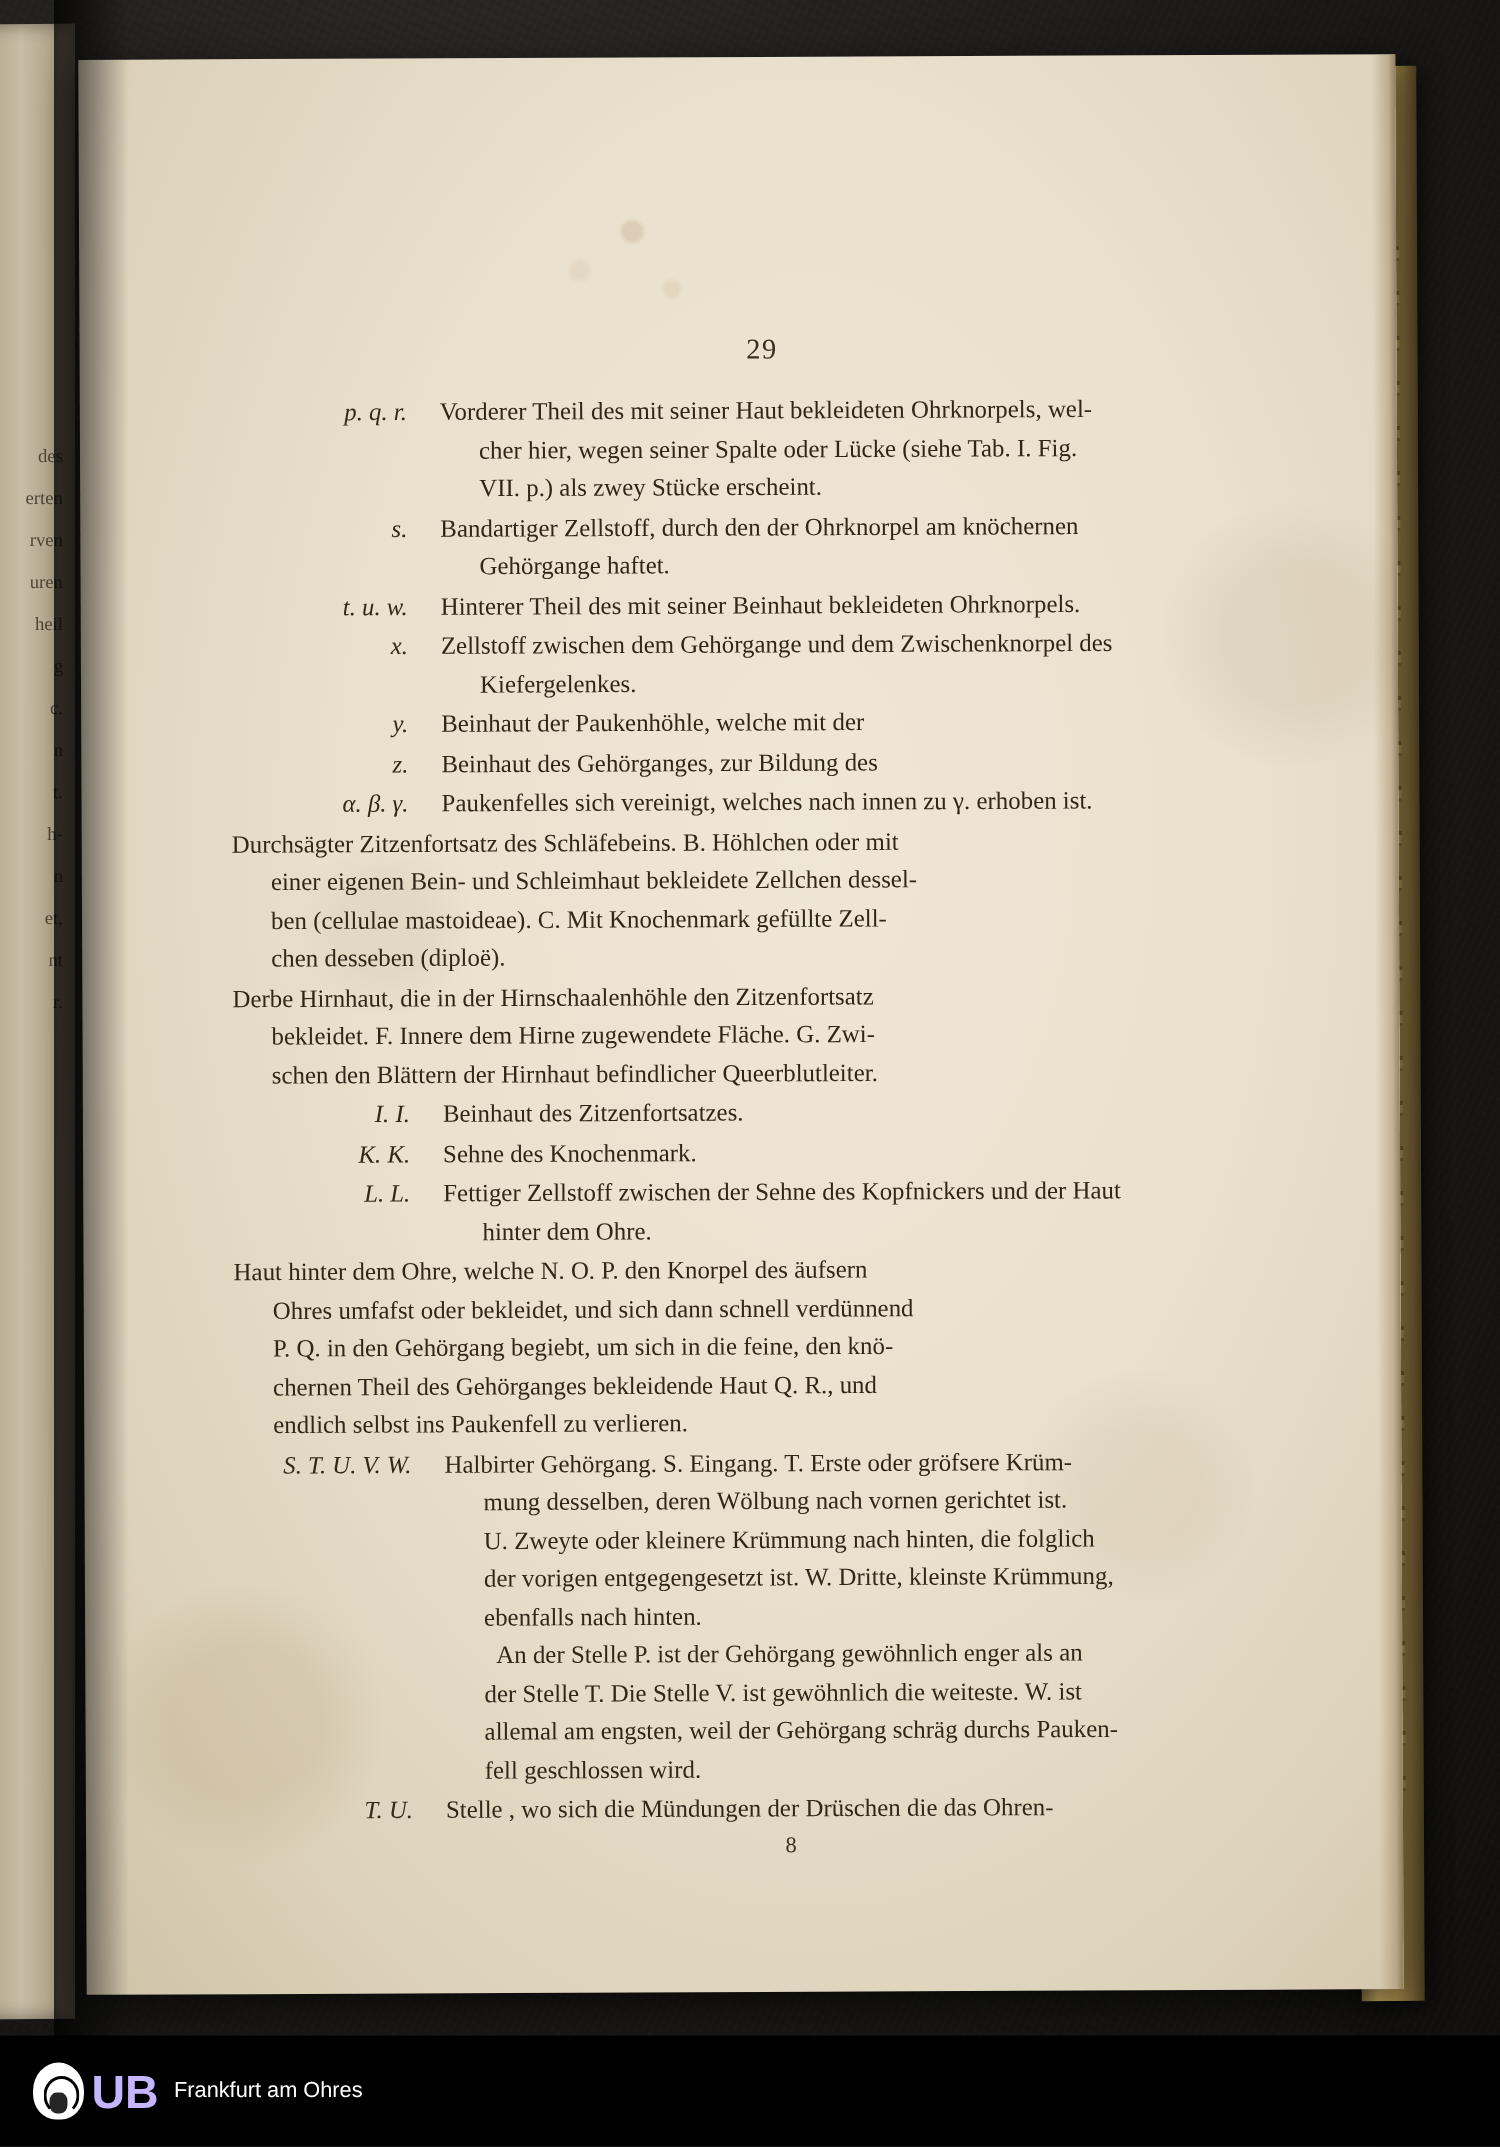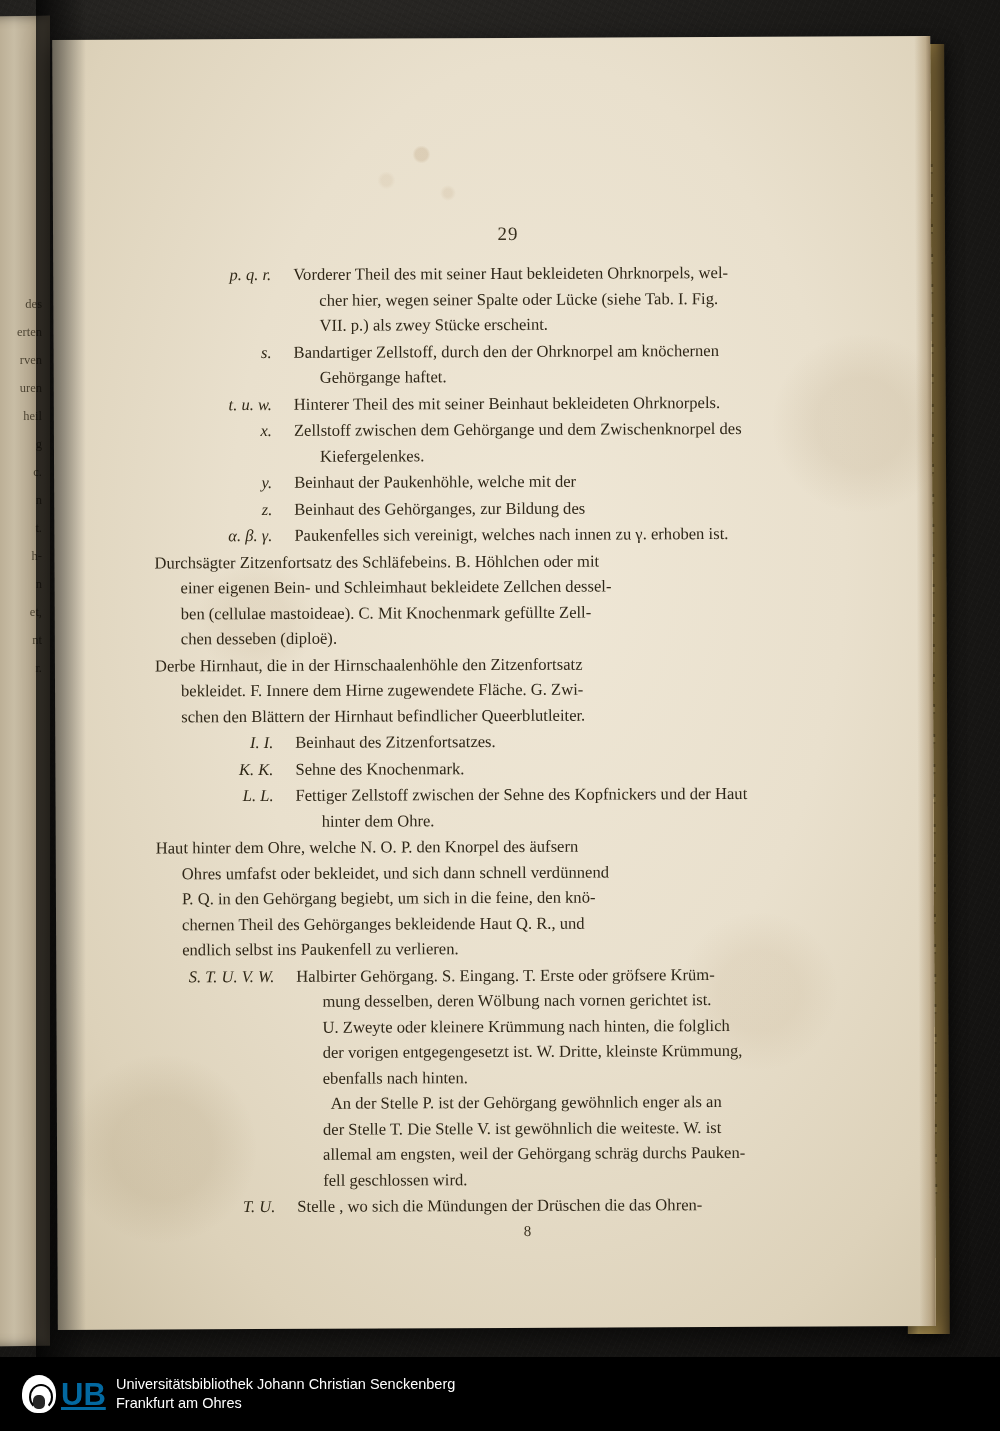--- a/index.html
+++ b/index.html
@@ -218,24 +218,23 @@
     position: absolute;
     left: 11px; top: 20px;
     width: 12px; height: 14px;
     border-radius: 40%;
     background: #000;
     opacity: 0.85;
   }
   .ub-text {
     font-size: 31px;
     font-weight: bold;
-    color: #0369a1;
+    color: #c4b5fd;
     letter-spacing: 0px;
     line-height: 1;
-    text-decoration: underline;
   }
   .wm-lines {
     color: #ffffff;
     font-size: 14.5px;
     line-height: 19px;
     margin-left: 6px;
   }
 </style>
 </head>
 <body>
@@ -419,18 +418,17 @@
   </div>
 
   <div class="gutter"></div>
 
   <div class="watermark">
     <div class="ub-logo">
       <div class="ub-face"></div>
       <div class="ub-text">UB</div>
     </div>
     <div class="wm-lines">
-      <div>Universitätsbibliothek Johann Christian Senckenberg</div>
       <div>Frankfurt am Ohres</div>
     </div>
   </div>
 
 </div>
 
 </body></html>

